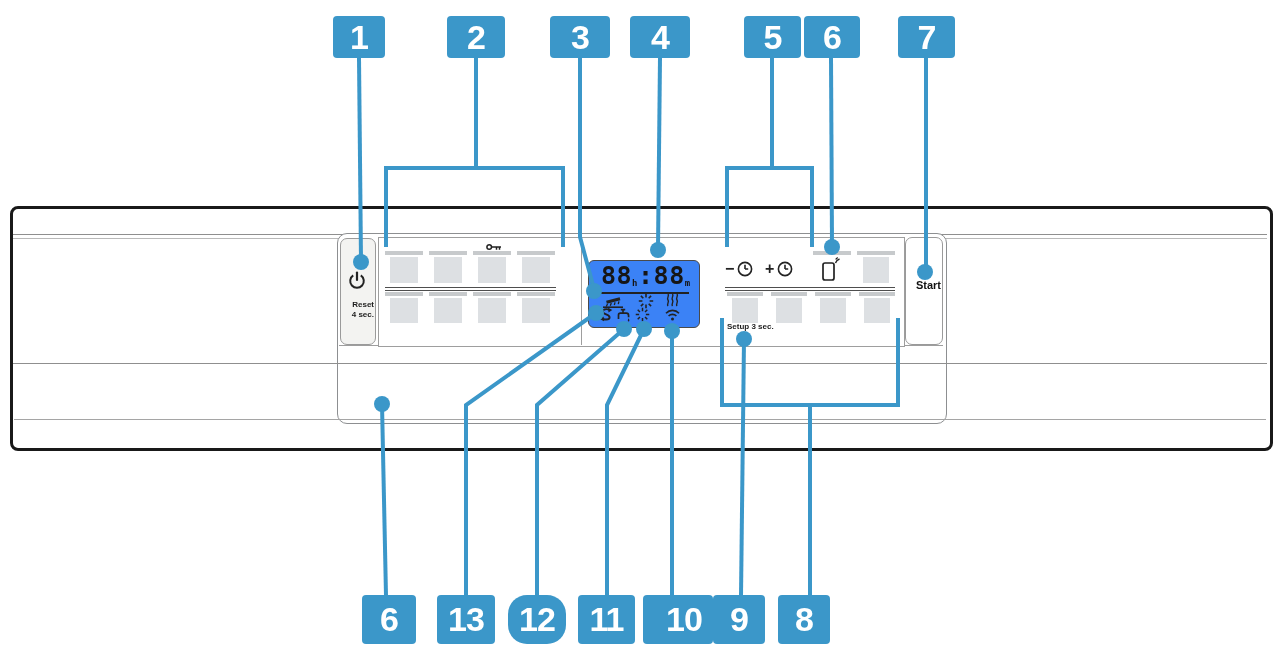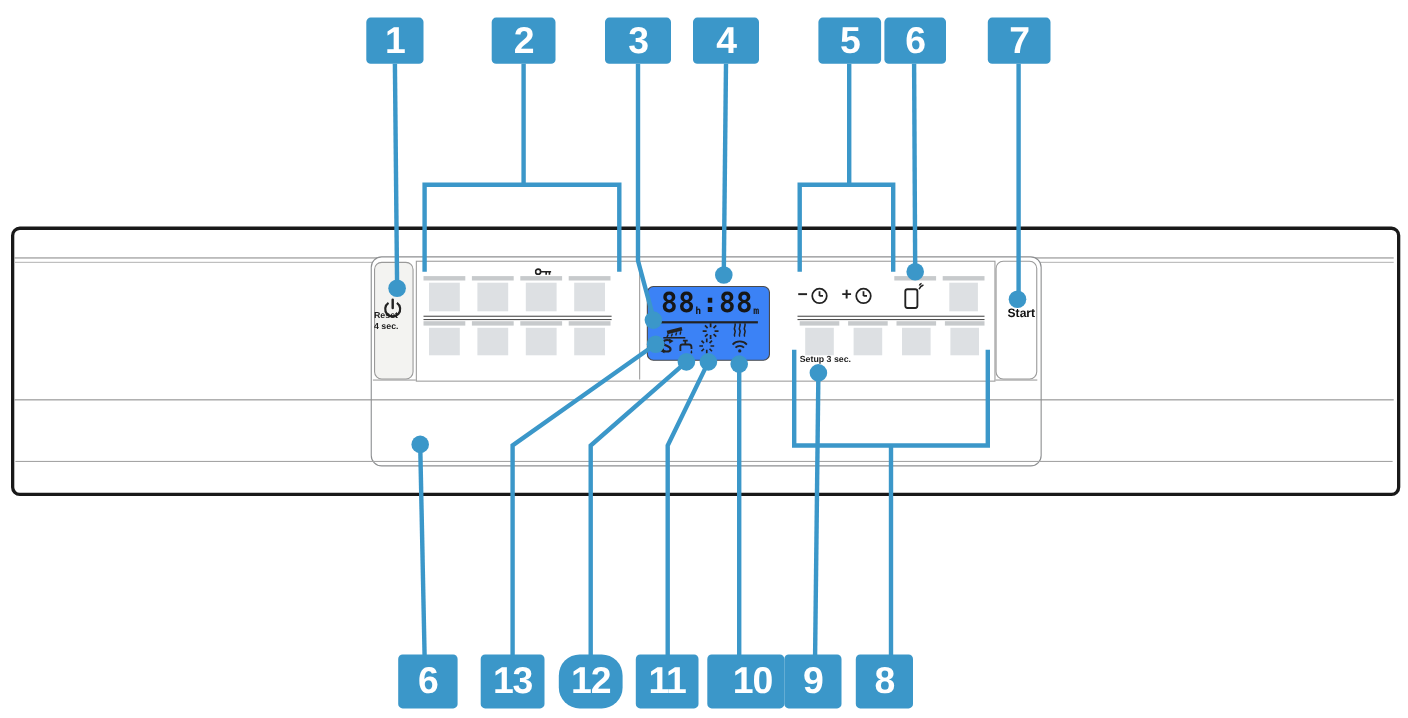--- a/index.html
+++ b/index.html
@@ -45,21 +45,21 @@
   <div class="hline" style="left:14px;top:419px;width:1252px;background:#a5a5a5;"></div>
   <div class="hline" style="left:339px;top:345px;width:604px;background:#9e9e9e;"></div>
 
   <div class="section" style="left:340px;top:238px;width:34px;height:105px;background:#f3f3f1;"></div>
   <div class="abs" style="left:348px;top:271px;">
     <svg width="18" height="20" viewBox="0 0 18 20">
       <path d="M9 1.5 V9" stroke="#222" stroke-width="2.2" stroke-linecap="round" fill="none"></path>
       <path d="M5.2 4.4 A6.8 6.8 0 1 0 12.8 4.4" fill="none" stroke="#222" stroke-width="2"></path>
     </svg>
   </div>
-  <div class="abs smalltext" style="left:340px;top:282px;width:34px;text-align:left;font-size:8px;line-height:1.3;">
+  <div class="abs smalltext" style="left:340px;top:300px;width:34px;text-align:right;font-size:8px;line-height:1.3;">
     <div>Reset</div>
     <div>4 sec.</div>
   </div>
 
   <div class="strip"></div>
 
   <div class="abs" style="left:486px;top:243px;">
     <svg width="16" height="8" viewBox="0 0 16 8">
       <circle cx="3.2" cy="4" r="2.3" fill="none" stroke="#222" stroke-width="1.5"></circle>
       <path d="M5.8 4 H15 M10.5 4 V6.8 M13.5 4 V6.8" stroke="#222" stroke-width="1.5" fill="none"></path>

